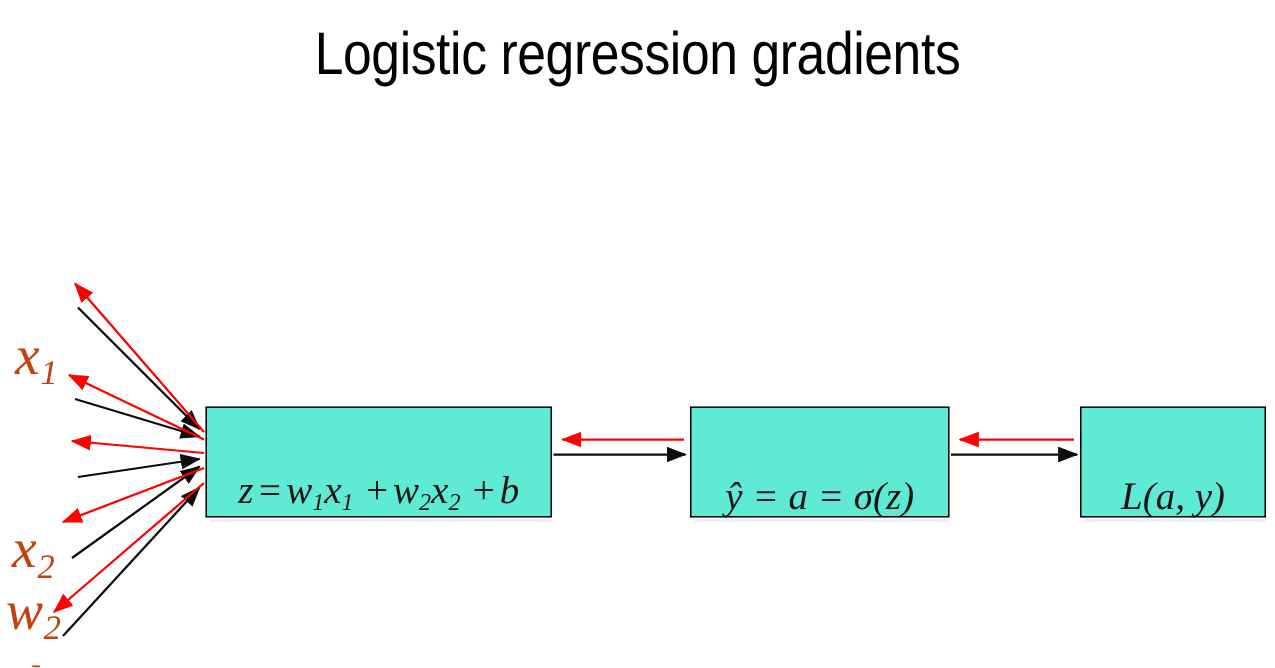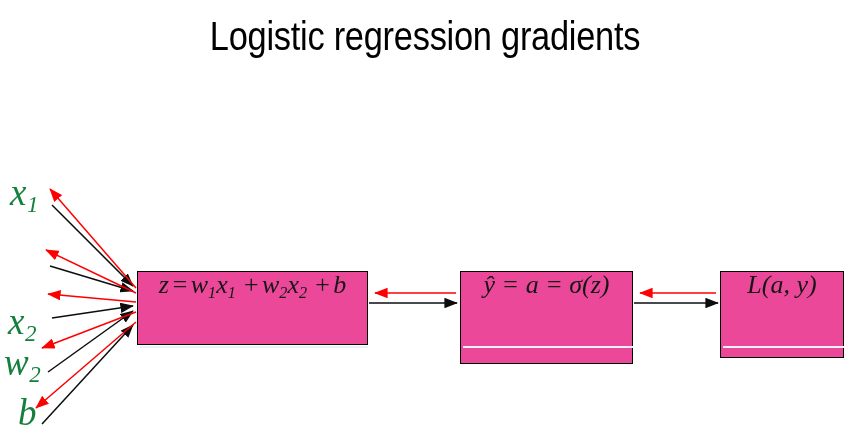--- a/index.html
+++ b/index.html
@@ -30,39 +30,40 @@
     transform-origin: 50% 50%;
     white-space: nowrap;
   }
 
   
   .var-label {
     position: absolute;
     font-family: "Liberation Serif", "DejaVu Serif", serif;
     font-style: italic;
     font-size: 37px;
-    color: #15803d;
+    color: #c2410c;
     white-space: nowrap;
     line-height: 1;
+    margin-top: 45px;
   }
   .var-label sub {
     font-size: 0.62em;
     font-style: italic;
     vertical-align: -0.32em;
     margin-left: 0.5px;
   }
 
   
   .proc-box {
     position: absolute;
     box-sizing: border-box;
-    background: #ec4899;
+    background: #5eead4;
     border: 1.3px solid #000000;
     display: flex;
-    align-items: flex-start;
+    align-items: flex-end;
     justify-content: center;
   }
   .proc-box .formula {
     font-family: "Liberation Serif", "DejaVu Serif", serif;
     font-style: italic;
     font-size: 26px;
     color: #161616;
     white-space: nowrap;
     line-height: 1;
   }
@@ -142,23 +143,23 @@
       <line class="red" x1="716" y1="293" x2="640" y2="293" marker-end="url(#ah-red)"></line>
       <line class="blk" x1="634" y1="303" x2="718" y2="303" marker-end="url(#ah-blk)"></line>
     </g>
   </svg>
 
   <div class="proc-box" style="left:137px; top:271px; width:231px; height:74px;">
     <span class="formula">z = w<sub>1</sub>x<sub>1</sub> + w<sub>2</sub>x<sub>2</sub> + b</span>
   </div>
   <div class="box-underglow" style="left:140px; top:346px; width:228px;"></div>
 
-  <div class="proc-box" style="left:460px; top:271px; width:173px; height:93px;">
+  <div class="proc-box" style="left:460px; top:271px; width:173px; height:74px;">
     <span class="formula">ŷ = a = σ(z)</span>
   </div>
   <div class="box-underglow" style="left:463px; top:346px; width:170px;"></div>
 
-  <div class="proc-box" style="left:720px; top:271px; width:124px; height:87px;">
+  <div class="proc-box" style="left:720px; top:271px; width:124px; height:74px;">
     <span class="formula">L(a, y)</span>
   </div>
   <div class="box-underglow" style="left:723px; top:346px; width:121px;"></div>
 
 </div>
 
 </body></html>

